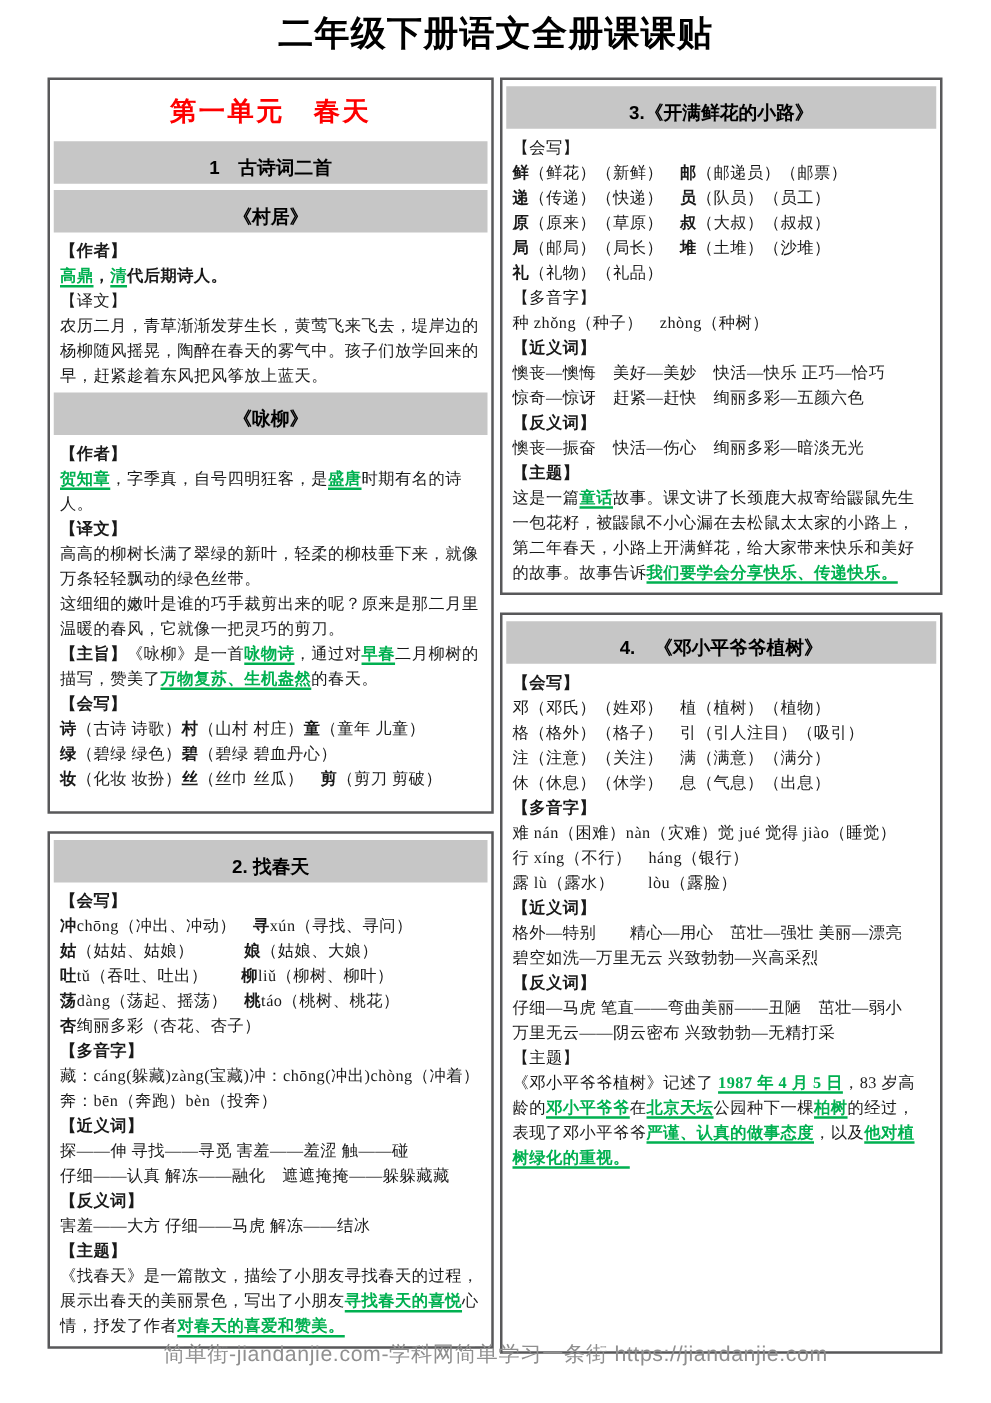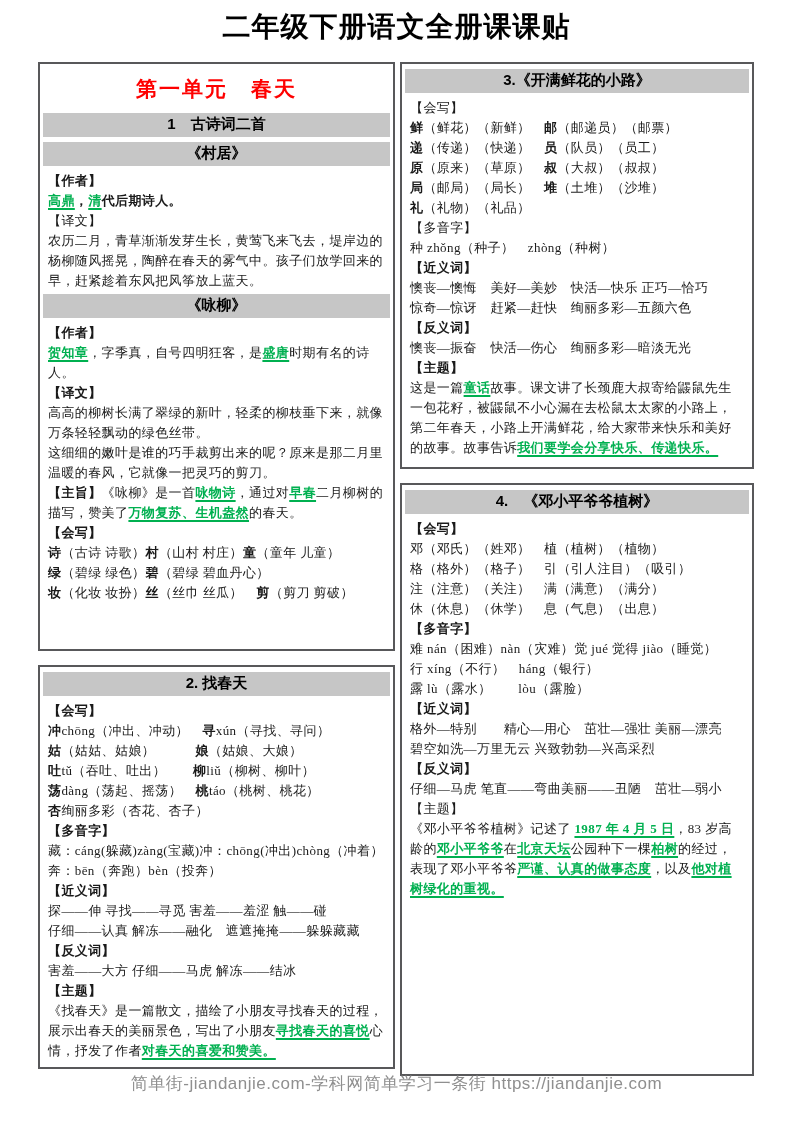--- a/index.html
+++ b/index.html
@@ -45,21 +45,21 @@
     font-weight:700;
     font-size:21px;
     text-align:center;
     padding:9px 0 7px 0;
     letter-spacing:2px;
     font-family:"Liberation Sans","DejaVu Sans",sans-serif;
   }
   .bar {
     background:#c6c6c6;
     margin:3px 3px 5px 3px;
-    padding:2px 0 3px 0;
+    padding:12px 0 3px 0;
     text-align:center;
     font-weight:700;
     font-size:15px;
     color:#000;
     font-family:"Liberation Sans","DejaVu Sans",sans-serif;
   }
   .ln {
     padding:0 8px;
     font-size:13px;
     line-height:20px;
@@ -160,19 +160,20 @@
           <div class="ln"><span class="seg-p">休（休息）（休学）　息（气息）（出息）</span></div>
           <div class="ln"><span class="seg-b">【多音字】</span></div>
           <div class="ln"><span class="seg-p">难 nán（困难）nàn（灾难）觉 jué 觉得 jiào（睡觉）</span></div>
           <div class="ln"><span class="seg-p">行 xíng（不行）　háng（银行）</span></div>
           <div class="ln"><span class="seg-p">露 lù（露水）　　lòu（露脸）</span></div>
           <div class="ln"><span class="seg-b">【近义词】</span></div>
           <div class="ln"><span class="seg-p">格外—特别　　精心—用心　茁壮—强壮 美丽—漂亮</span></div>
           <div class="ln"><span class="seg-p">碧空如洗—万里无云 兴致勃勃—兴高采烈</span></div>
           <div class="ln"><span class="seg-b">【反义词】</span></div>
           <div class="ln"><span class="seg-p">仔细—马虎 笔直——弯曲美丽——丑陋　茁壮—弱小</span></div>
+          <div class="ln"><span class="seg-p">万里无云——阴云密布 兴致勃勃—无精打采</span></div>
           <div class="ln"><span class="seg-p">【主题】</span></div>
           <div class="ln"><span class="seg-p">《邓小平爷爷植树》记述了 </span><span class="seg-g">1987 年 4 月 5 日</span><span class="seg-p">，83 岁高龄的</span><span class="seg-g">邓小平爷爷</span><span class="seg-p">在</span><span class="seg-g">北京天坛</span><span class="seg-p">公园种下一棵</span><span class="seg-g">柏树</span><span class="seg-p">的经过，表现了邓小平爷爷</span><span class="seg-g">严谨、认真的做事态度</span><span class="seg-p">，以及</span><span class="seg-g">他对植树绿化的重视。</span></div>
         </div>
       </div>
   </div>
   <div class="watermark">简单街-jiandanjie.com-学科网简单学习一条街 https://jiandanjie.com</div>
 </div>
 
 </body></html>

